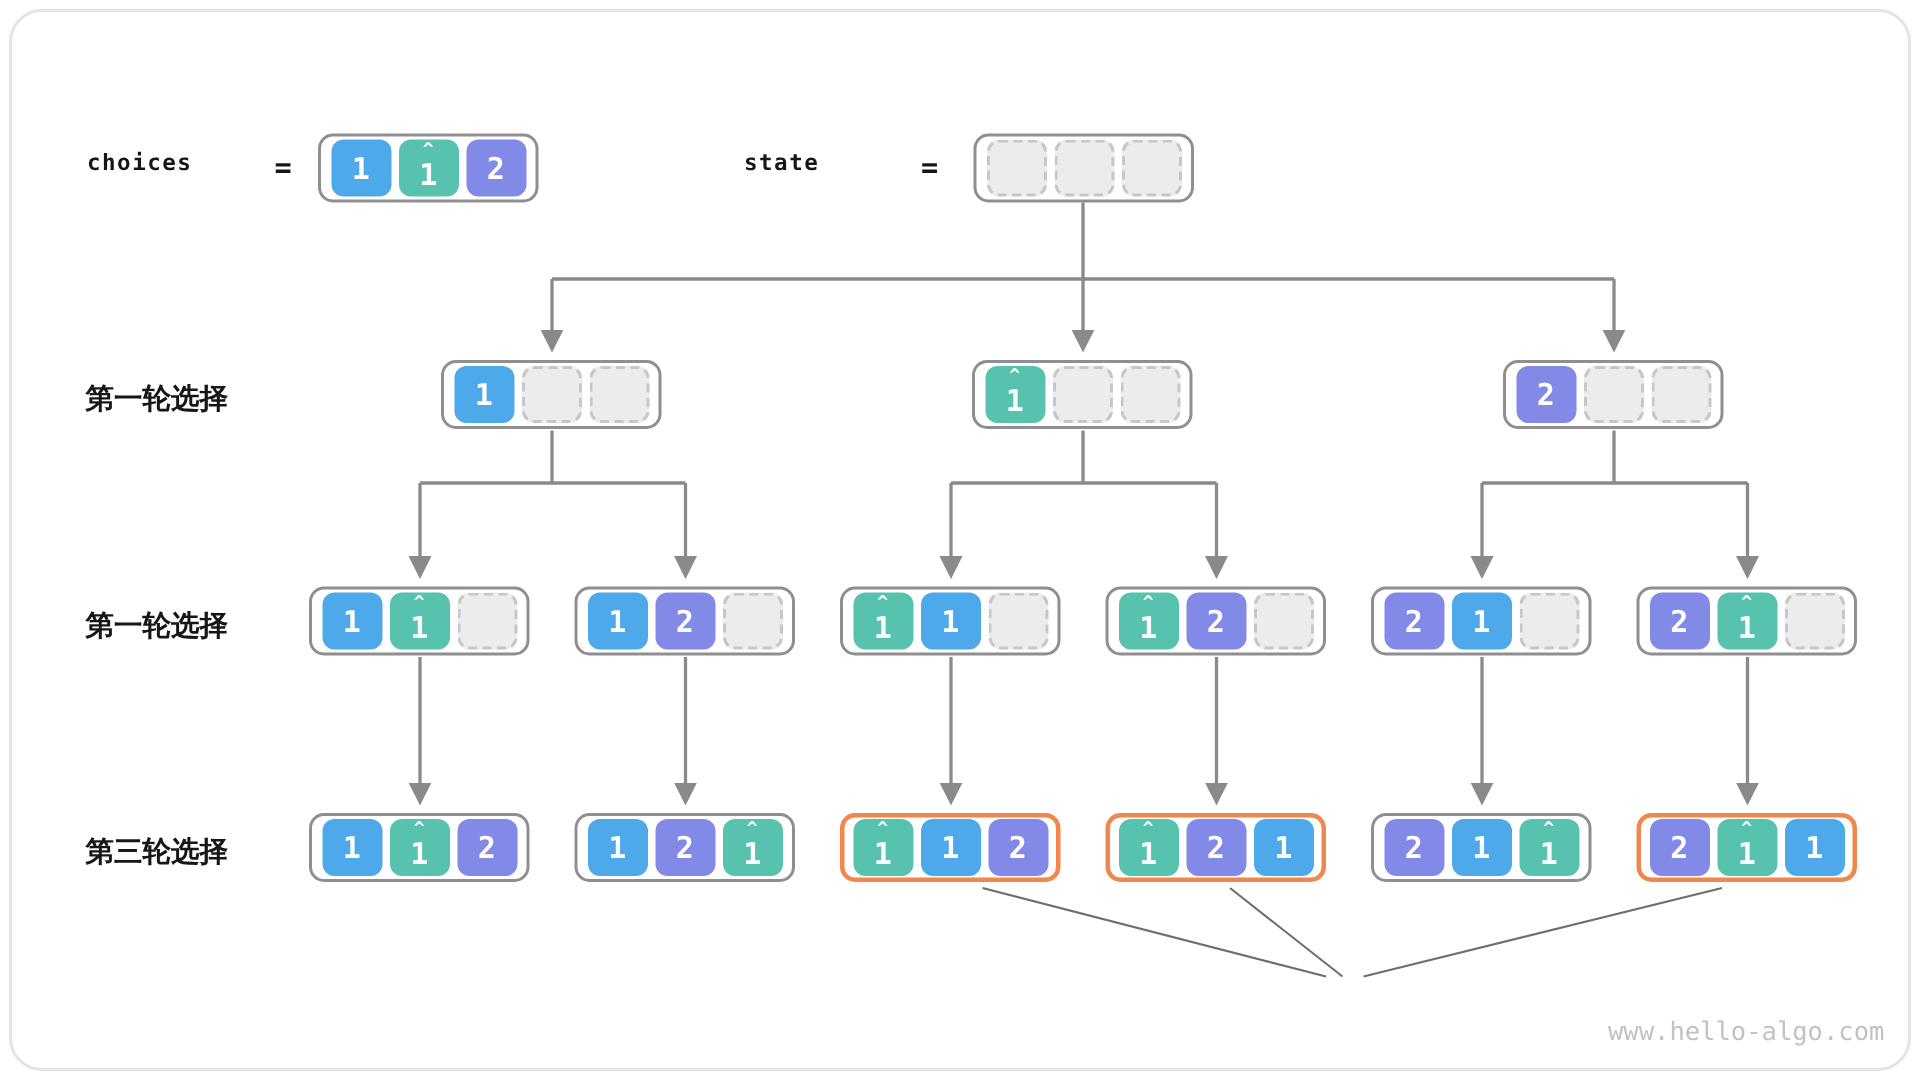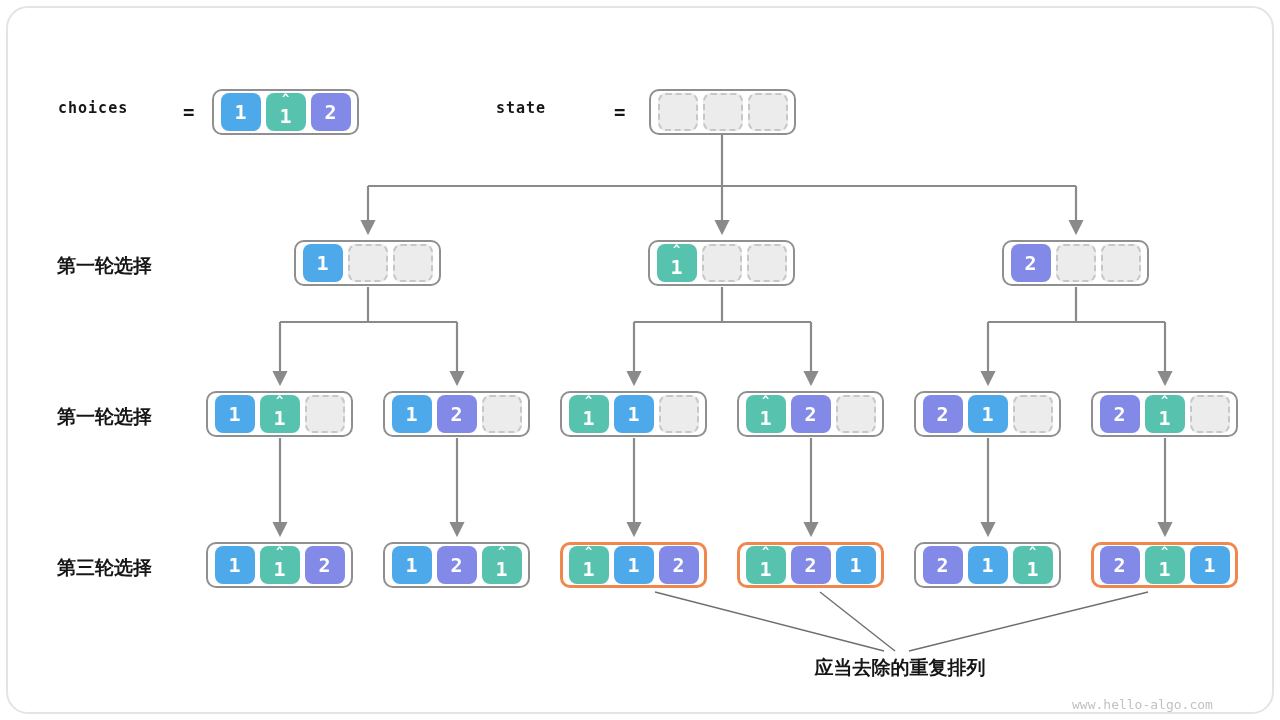--- a/index.html
+++ b/index.html
@@ -23,21 +23,21 @@
   .cell.teal   { background:var(--teal); }
   .cell.purple { background:var(--purple); }
   .cell.empty  { background:#ececec; border:2px dashed #c7c7c7; }
   .hat { position:absolute; top:1px; left:0; right:0; text-align:center; font-size:12px; line-height:10px; font-weight:bold; }
   .hatted .digit { transform:translateY(4px); }
 
   .row-label { position:absolute; left:57px; font-size:19px; font-weight:700; color:#161616; white-space:nowrap; }
   .caption   { position:absolute; left:770px; top:655px; width:260px; text-align:center; font-size:19px;
                font-weight:700; color:#161616; }
   .watermark { position:absolute; left:1072px; top:678px; font-family:"DejaVu Sans Mono","Liberation Mono",monospace;
-               font-size:13px; color:#c2c2c2;margin-top:19px; }
+               font-size:17px; color:#c2c2c2; }
   svg.arrows { position:absolute; left:0; top:0; pointer-events:none; }
 </style>
 </head>
 <body>
 
 <div class="canvas">
   <div class="frame"></div>
 
   <svg class="arrows" width="1280" height="720">
     <defs>
@@ -252,15 +252,14 @@
       </span>
     <span class="cell teal hatted">
       <span class="hat">^</span>
       <span class="digit">1</span>
     </span>
     <span class="cell blue">
         <span class="digit">1</span>
       </span>
   </div>
 
-  <div class="caption">应当去除的重复排列</div>
   <div class="watermark">www.hello-algo.com</div>
 </div>
 
 </body></html>

